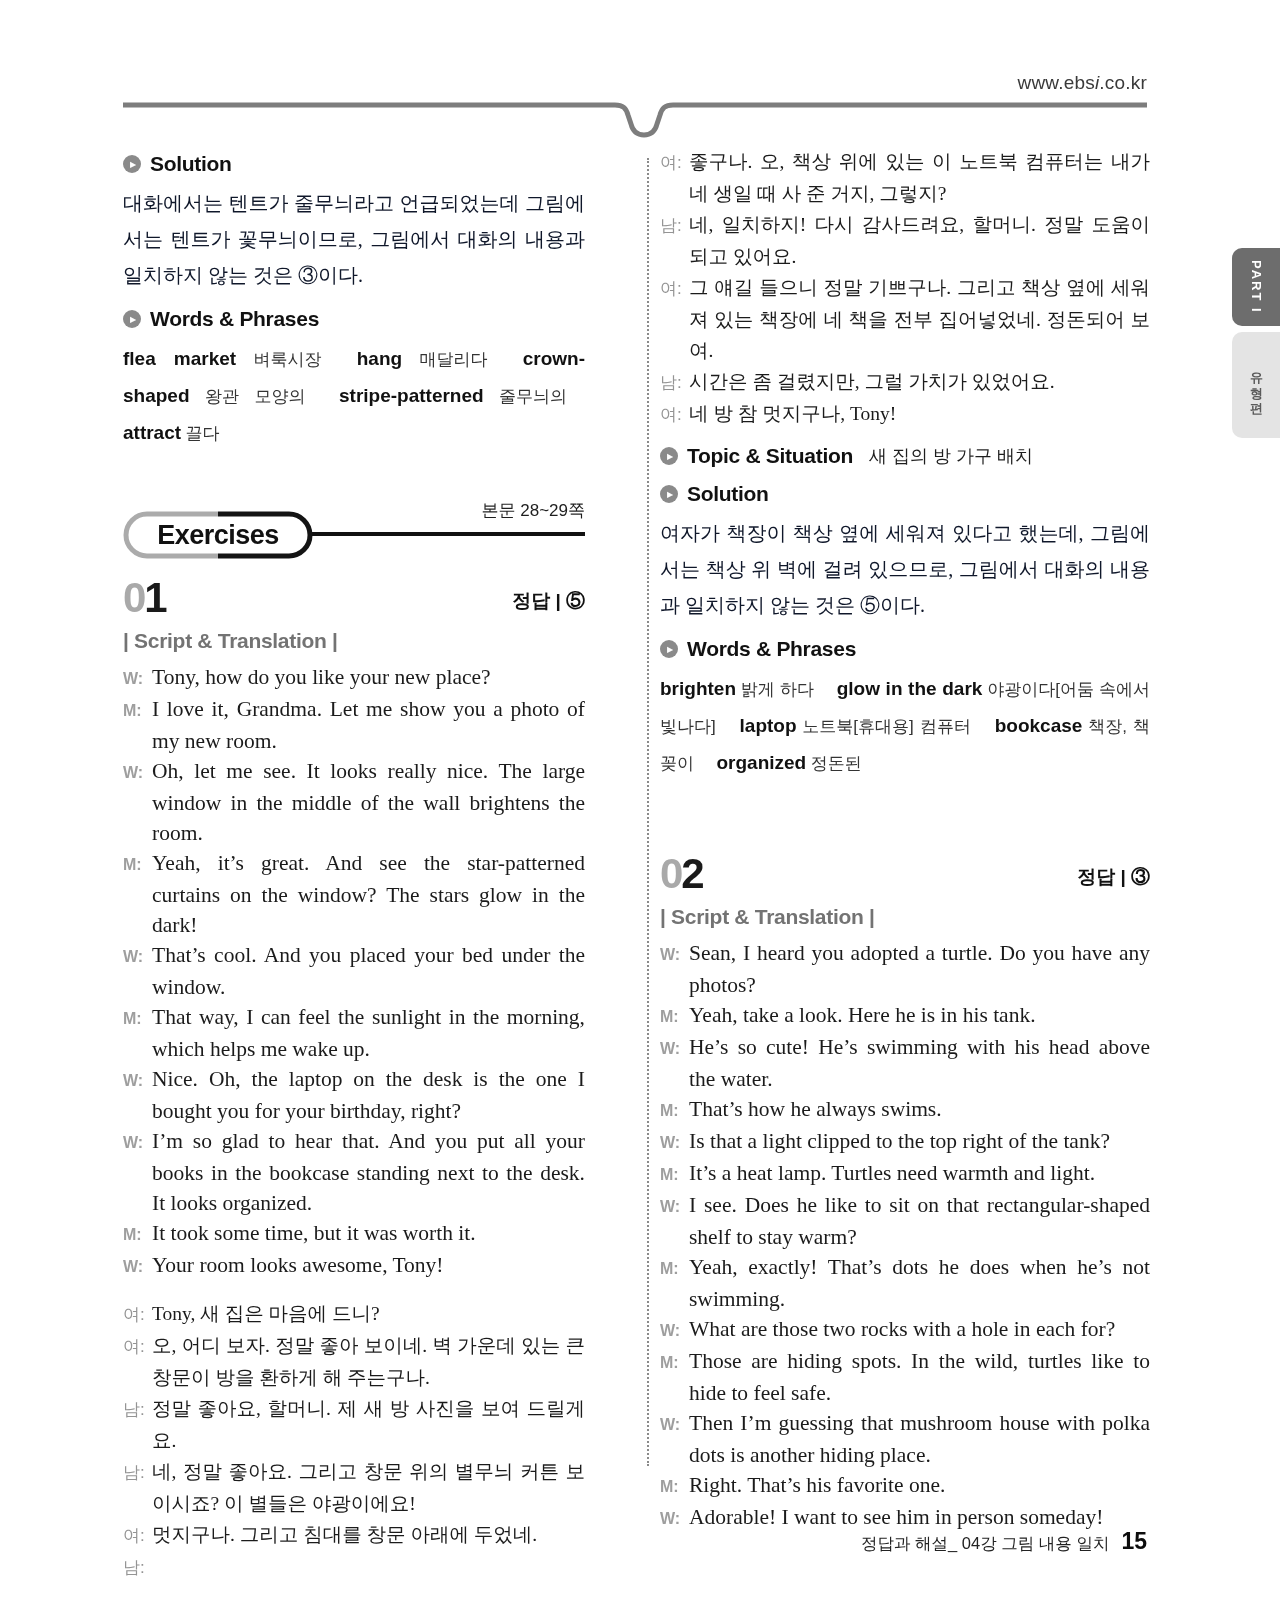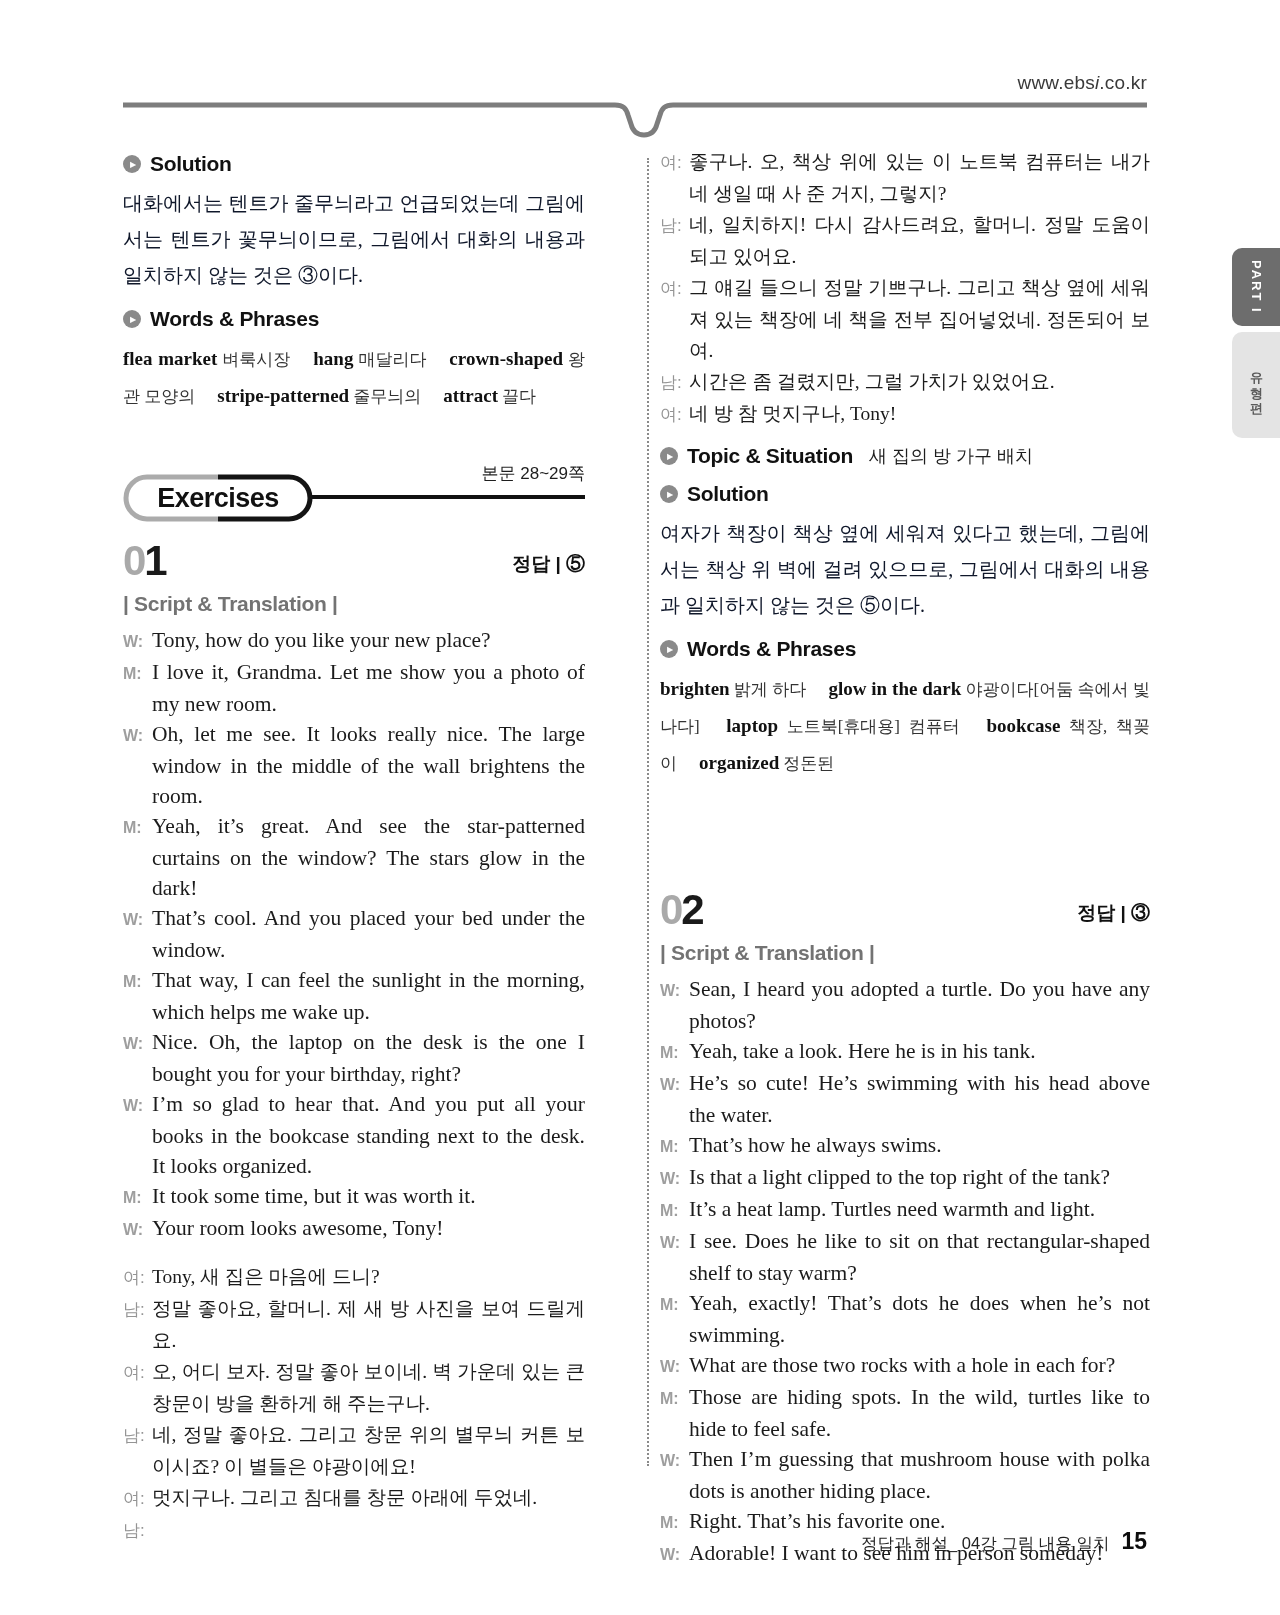--- a/index.html
+++ b/index.html
@@ -28,21 +28,21 @@
   .sec { display:flex; align-items:center; gap:9px; margin:14px 0 9px; }
   .sec.first { margin-top:0; }
   .play { flex:0 0 auto; width:18px; height:18px; border-radius:50%; background:#8a8a8a; color:#fff;
           display:flex; align-items:center; justify-content:center; font-size:8px; padding-left:2px; }
   .sec-label { font-weight:bold; font-size:21px; color:#111; letter-spacing:-0.3px; }
   .sec-extra { font-size:18px; color:#1e1e1e; margin-left:7px; }
 
   .para-ko { font-family:"Liberation Serif", serif; font-size:20px; line-height:1.8;
              text-align:justify; color:#0f172a; }
 
-  .words { line-height:1.95; text-align:justify;font-family:Liberation Serif, serif; }
+  .words { line-height:1.95; text-align:justify; }
   .word-item { margin-right:18px; white-space:normal; }
   .term { font-weight:bold; font-size:19px; color:#111; }
   .def  { font-size:17px; color:#333; }
 
   
   .ex-band { position:relative; height:50px; margin-top:60px; margin-bottom:14px; }
   .ex-line { position:absolute; left:185px; right:0; top:21px; height:4px; background:#111; }
   .ex-ref  { position:absolute; right:0; top:-12px; font-size:17px; color:#1e1e1e; }
   .ex-pill-svg { position:absolute; left:0; top:0; }
   .ex-label { position:absolute; left:0; top:9px; width:190px; text-align:center;
@@ -59,21 +59,21 @@
 
   
   .dlg p { padding-left:29px; text-align:justify; }
   .dlg-en p { font-family:"Liberation Serif", serif; font-size:21.5px; line-height:30px; color:#1b1b1b; }
   .dlg-ko { margin-top:16px; }
   .dlg-ko p { font-family:"Liberation Serif", serif; font-size:19.5px; line-height:31px; color:#1b1b1b; }
   .spk { display:inline-block; width:29px; margin-left:-29px; font-family:"Liberation Sans", sans-serif;
          font-weight:bold; font-size:16px; color:#9e9e9e; }
   .dlg-ko .spk { font-weight:500; font-size:17px; color:#949494; }
 
-  .q2-block { margin-top:108px; }
+  .q2-block { margin-top:72px; }
 
   
   .footer { position:absolute; top:1528px; right:133px; display:flex; align-items:baseline; gap:12px; }
   .footer-label { font-size:16.5px; color:#222; }
   .footer-page { font-weight:bold; font-size:23px; color:#0d0d0d; }
 </style>
 </head>
 <body>
 
 <div class="page">
@@ -159,23 +159,23 @@
 
         <p><span class="spk">M:</span><span>It took some time, but it was worth it.</span></p>
 
         <p><span class="spk">W:</span><span>Your room looks awesome, Tony!</span></p>
       </div>
 
     <div class="dlg dlg-ko">
 
         <p><span class="spk">여:</span><span>Tony, 새 집은 마음에 드니?</span></p>
 
+        <p><span class="spk">여:</span><span>오, 어디 보자. 정말 좋아 보이네. 벽 가운데 있는 큰 창문이 방을 환하게 해 주는구나.</span></p>
+
         <p><span class="spk">남:</span><span>정말 좋아요, 할머니. 제 새 방 사진을 보여 드릴게요.</span></p>
-
-        <p><span class="spk">여:</span><span>오, 어디 보자. 정말 좋아 보이네. 벽 가운데 있는 큰 창문이 방을 환하게 해 주는구나.</span></p>
 
         <p><span class="spk">남:</span><span>네, 정말 좋아요. 그리고 창문 위의 별무늬 커튼 보이시죠? 이 별들은 야광이에요!</span></p>
 
         <p><span class="spk">여:</span><span>멋지구나. 그리고 침대를 창문 아래에 두었네.</span></p>
 
         <p><span class="spk">남:</span></p>
       </div>
   </div>
 
   <div class="col-right">

